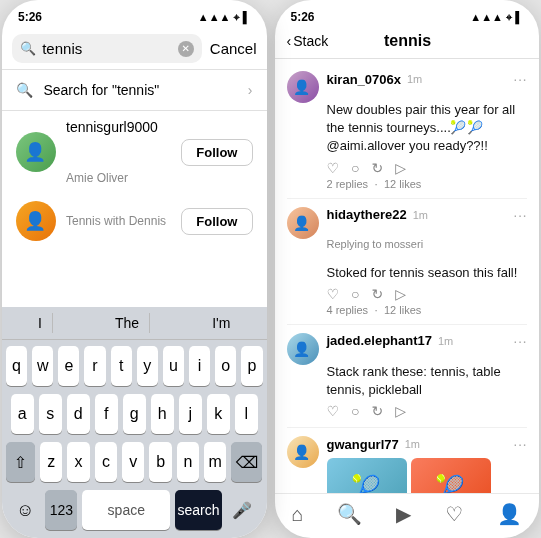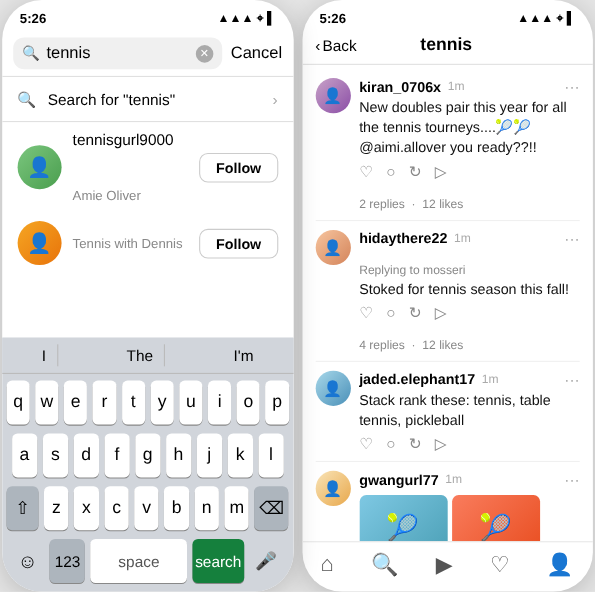--- a/index.html
+++ b/index.html
@@ -235,21 +235,21 @@
 
     .key.space-key {
       width: 110px;
       font-size: 14px;
       color: #555;
       align-items: center;
     }
 
     .key.search-key {
       width: 58px;
-      background: #15803d;
+      background: #0f172a;
       color: #fff;
       font-size: 14px;
       border-radius: 5px;
     }
 
     .key.delete-key {
       width: 32px;
     }
 
     .bottom-row-keyboard {
@@ -378,38 +378,38 @@
     }
 
     .comment-more {
       color: #aaa;
       font-size: 14px;
     }
 
     .comment-text {
       font-size: 13px;
       color: #111;
-      margin-top: 2px;
+      margin-top: 14px;
       line-height: 1.4;
     }
 
     .comment-actions {
       display: flex;
       gap: 12px;
       margin-top: 4px;
       align-items: center;
     }
 
     .comment-action-icon {
       color: #888;
       font-size: 14px;
     }
 
     .comment-stats {
-      margin-top: 16px;
+      margin-top: 2px;
       font-size: 11px;
       color: #888;
     }
 
     .r-comment-divider {
       height: 1px;
       background: #f0f0f0;
       margin: 0 12px;
     }
 
@@ -590,21 +590,21 @@
     <div class="status-icons">
       <span>▲▲▲</span>
       <span>⌖</span>
       <span>▌</span>
     </div>
   </div>
 
   <div class="r-nav-bar">
     <div class="r-back">
       <span>‹</span>
-      <span>Back</span>
+      <span>Stack</span>
     </div>
     <span class="r-title">tennis</span>
     <div style="width:40px"></div>
   </div>
 
   <div class="divider"></div>
 
   <div class="r-comments-list">
 
     <div class="comment-item">

